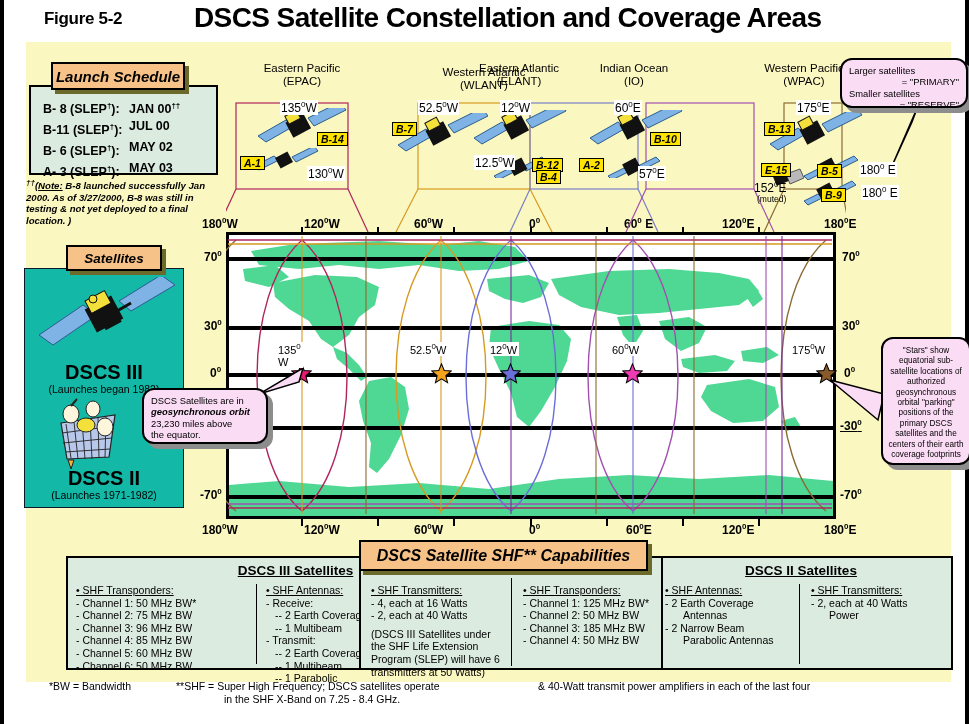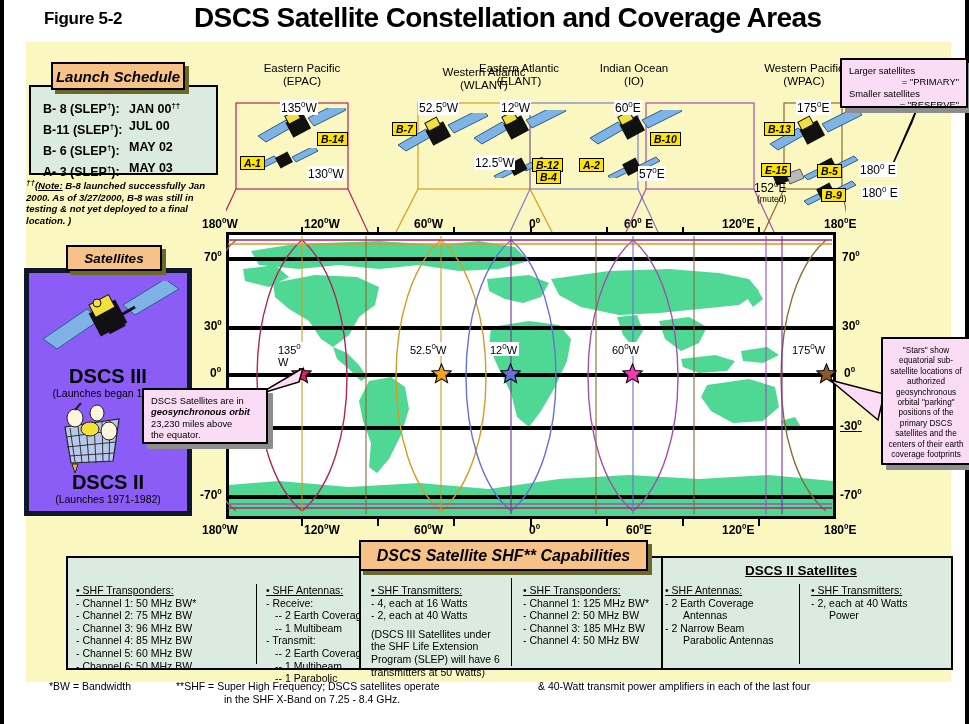--- a/index.html
+++ b/index.html
@@ -23,27 +23,27 @@
   .ls-rows{position:absolute;left:12px;top:10px;font-size:12.5px;font-weight:bold;line-height:17px;color:#000;}
   .ls-rows .r{display:flex;}
   .ls-rows .n{width:86px;}
   .ls-rows .d{width:70px;}
   sup{font-size:8px;vertical-align:super;}
 
   .ls-note{position:absolute;left:22px;top:177px;width:195px;font-size:9.6px;font-style:italic;font-weight:bold;line-height:11.6px;color:#000;z-index:5;}
   .ls-note u{text-decoration:underline;}
 
   
-  .sat-panel{position:absolute;left:20px;top:268px;width:158px;height:238px;background:#8b5cf6;border:5px solid #0f172a;z-index:4;}
+  .sat-panel{position:absolute;left:20px;top:268px;width:158px;height:238px;background:#14b8a6;border:1px solid #0f172a;z-index:4;}
   .sat-tab{left:62px;top:245px;width:92px;height:22px;font-size:13.5px;}
   .sat-name{position:absolute;width:100%;text-align:center;font-size:20px;font-weight:bold;color:#000;}
   .sat-sub{position:absolute;width:100%;text-align:center;font-size:10.5px;color:#000;}
 
   
-  .callout{position:absolute;background:#fbdcf5;border:2px solid #000;border-radius:1px;box-shadow:5px 5px 0 #8d8d8d;z-index:9;font-size:9.4px;line-height:11.4px;color:#000;padding:5px 7px;box-sizing:border-box;}
+  .callout{position:absolute;background:#fbdcf5;border:2px solid #000;border-radius:12px;box-shadow:5px 5px 0 #8d8d8d;z-index:9;font-size:9.4px;line-height:11.4px;color:#000;padding:5px 7px;box-sizing:border-box;}
 
   
   .map-wrap{position:absolute;left:222px;top:232px;width:610px;height:316px;z-index:3;}
   .map-frame{position:absolute;left:0;top:0;width:610px;height:287px;background:#ffffff;border:3px solid #000;box-sizing:border-box;}
   .lat-line{position:absolute;left:0;width:100%;height:4px;background:#000;}
   .lon-lbl{position:absolute;font-size:12px;font-weight:bold;color:#000;white-space:nowrap;}
   .lat-lbl{position:absolute;font-size:12px;font-weight:bold;color:#000;white-space:nowrap;}
 
   .star{position:absolute;width:21px;height:21px;z-index:7;}
   .star-lbl{position:absolute;background:#fff;font-size:11px;color:#000;padding:0 2px;white-space:nowrap;z-index:7;}
@@ -476,20 +476,21 @@
         <line x1="305" y1="0" x2="305" y2="7"></line>
       <line x1="381" y1="0" x2="381" y2="7"></line>
         <line x1="457" y1="0" x2="457" y2="7"></line>
       <line x1="533" y1="0" x2="533" y2="7"></line>
     </g>
   </svg>
 
   <div class="tab cap-tab">DSCS Satellite SHF** Capabilities</div>
 
   <div class="cap3">
+    <div class="cap-h">DSCS III Satellites</div>
     <div class="cap-col" style="left:8px;top:26px;width:170px;">
       <div class="hd">• SHF Transponders:</div>
       <div>- Channel 1:   50 MHz BW*</div>
       <div>- Channel 2:   75 MHz BW</div>
       <div>- Channel 3:   96 MHz BW</div>
       <div>- Channel 4:   85 MHz BW</div>
       <div>- Channel 5:   60 MHz BW</div>
       <div>- Channel 6:   50 MHz BW</div>
     </div>
     <div class="vdiv" style="left:188px;top:26px;height:80px;"></div>

